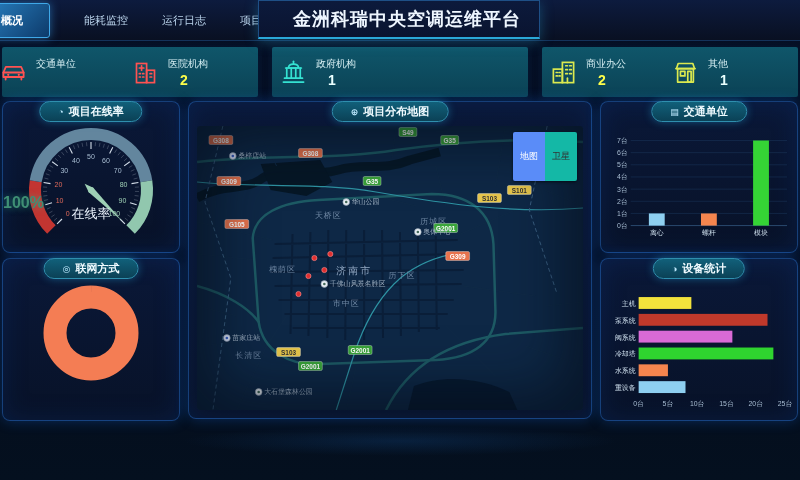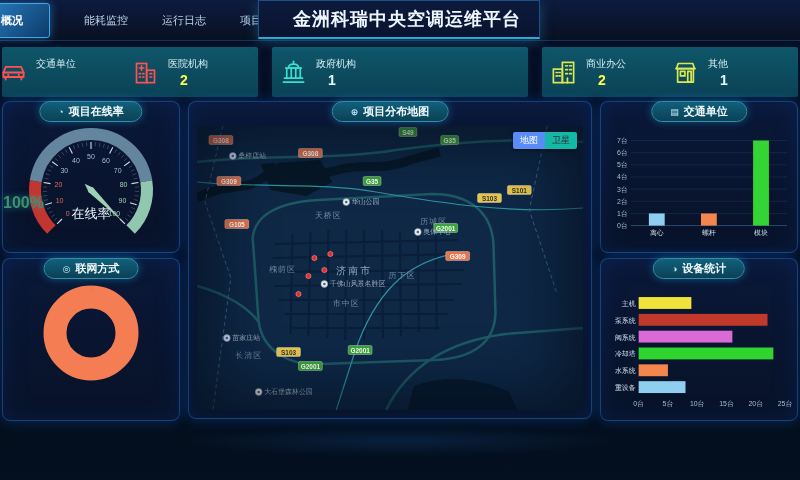--- a/index.html
+++ b/index.html
@@ -64,21 +64,21 @@
   .chart-wrap svg{width:100%;height:100%;display:block;}
   svg text{font-family:"Liberation Sans","DejaVu Sans",sans-serif;}
 
   
   .map{position:absolute;left:8px;right:8px;top:24px;bottom:8px;background:#0e2846;border-radius:3px;overflow:hidden;}
   .map svg{width:100%;height:100%;display:block;}
   .map-vignette{position:absolute;inset:0;pointer-events:none;
     box-shadow:inset 0 0 55px 18px rgba(3,10,22,.6);}
   .map-controls{position:absolute;top:6px;right:6px;display:flex;border-radius:2px;overflow:hidden;
     box-shadow:0 1px 3px rgba(0,0,0,.6);font-size:9px;}
-  .map-btn{padding:2px 7px;cursor:pointer;}
+  .map-btn{padding:18px 7px;cursor:pointer;}
   .map-btn.active{background:#5a8cf8;color:#fff;}
   .map-btn:not(.active){background:#14b8a6;color:#333;}
   .mt-city{fill:#93a9c4;font-size:10px;letter-spacing:2px;}
   .mt-dist{fill:#6f87a3;font-size:8px;letter-spacing:1px;}
   .mt-poi{fill:#9fb0c2;font-size:7px;}
   .mt-shield{font-size:6.5px;text-anchor:middle;font-weight:bold;}
 
   .floor-glow{position:absolute;bottom:24px;left:180px;right:180px;height:30px;pointer-events:none;
     background:radial-gradient(ellipse at center,rgba(30,120,220,.16),transparent 70%);}
 </style>

